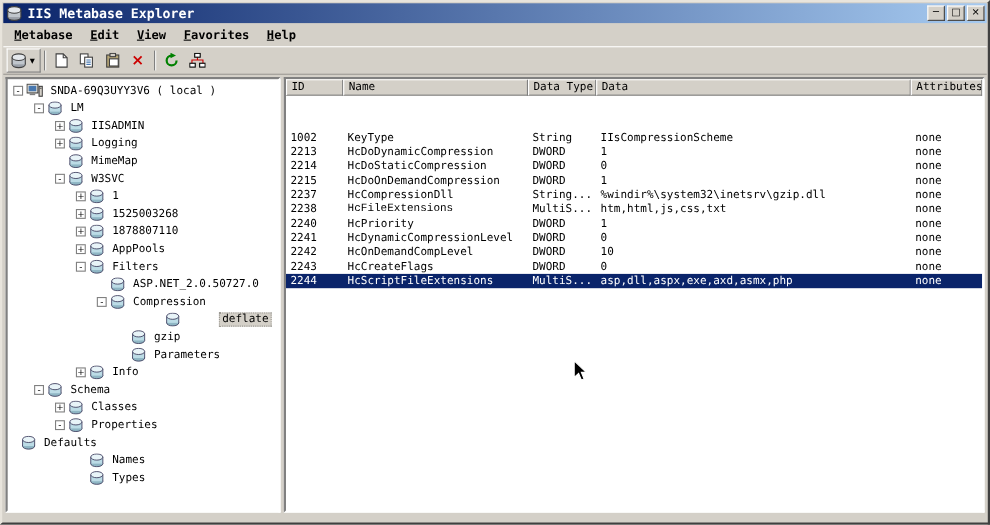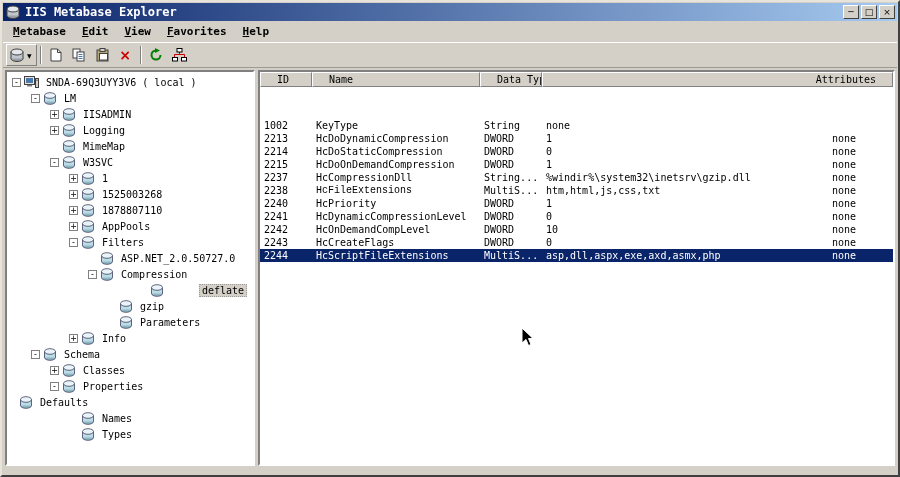--- a/index.html
+++ b/index.html
@@ -102,21 +102,21 @@
     background: #fff;
     border: 2px solid; border-color: #808080 #fff #fff #808080;
     display: flex; flex-direction: column; overflow: hidden;
     cursor: default;
   }
   .list-header { display: flex; height: 15px; flex: none; }
   .hcell {
     flex: none; height: 15px;
     background: #d4d0c8;
     border: 1px solid; border-color: #fff #808080 #808080 #fff;
-    padding: 0 16px; line-height: 13px;
+    padding: 0 4px; line-height: 13px;
     overflow: hidden; white-space: nowrap;
   }
   .hcell.flex { flex: 1; text-align: right; }
   .list-body { flex: 1; overflow: hidden; margin-top: 32px; }
   .lrow { display: flex; height: 13px; line-height: 13px; }
   .lcell { flex: none; padding: 0 4px; overflow: hidden; white-space: nowrap; color: #000; }
   .lcell.flex { flex: 1; }
   .lrow.sel { background: #0a246a; }
   .lrow.sel .lcell { color: #fff; }
   
@@ -521,27 +521,29 @@
             </svg>
           </span>
           <span class="tlabel">Types</span>
         </div>
       </div>
     <div class="list-panel">
       <div class="list-header" id="list-header">
           <div class="hcell" style="width: 52px;">ID</div>
           <div class="hcell" style="width: 168px;">Name</div>
           <div class="hcell" style="width: 62px;">Data Type</div>
+          <div class="hcell" style="width: 286px;">Data</div>
           <div class="hcell flex">Attributes</div>
         </div>
       <div class="list-body" id="list-body">
           <div class="lrow">
             <span class="lcell" style="width: 52px;">1002</span>
             <span class="lcell" style="width: 168px;">KeyType</span>
             <span class="lcell" style="width: 62px;">String</span>
+            <span class="lcell" style="width: 286px;">IIsCompressionScheme</span>
             <span class="lcell flex">none</span>
           </div>
           <div class="lrow">
             <span class="lcell" style="width: 52px;">2213</span>
             <span class="lcell" style="width: 168px;">HcDoDynamicCompression</span>
             <span class="lcell" style="width: 62px;">DWORD</span>
             <span class="lcell" style="width: 286px;">1</span>
             <span class="lcell flex">none</span>
           </div>
           <div class="lrow">

